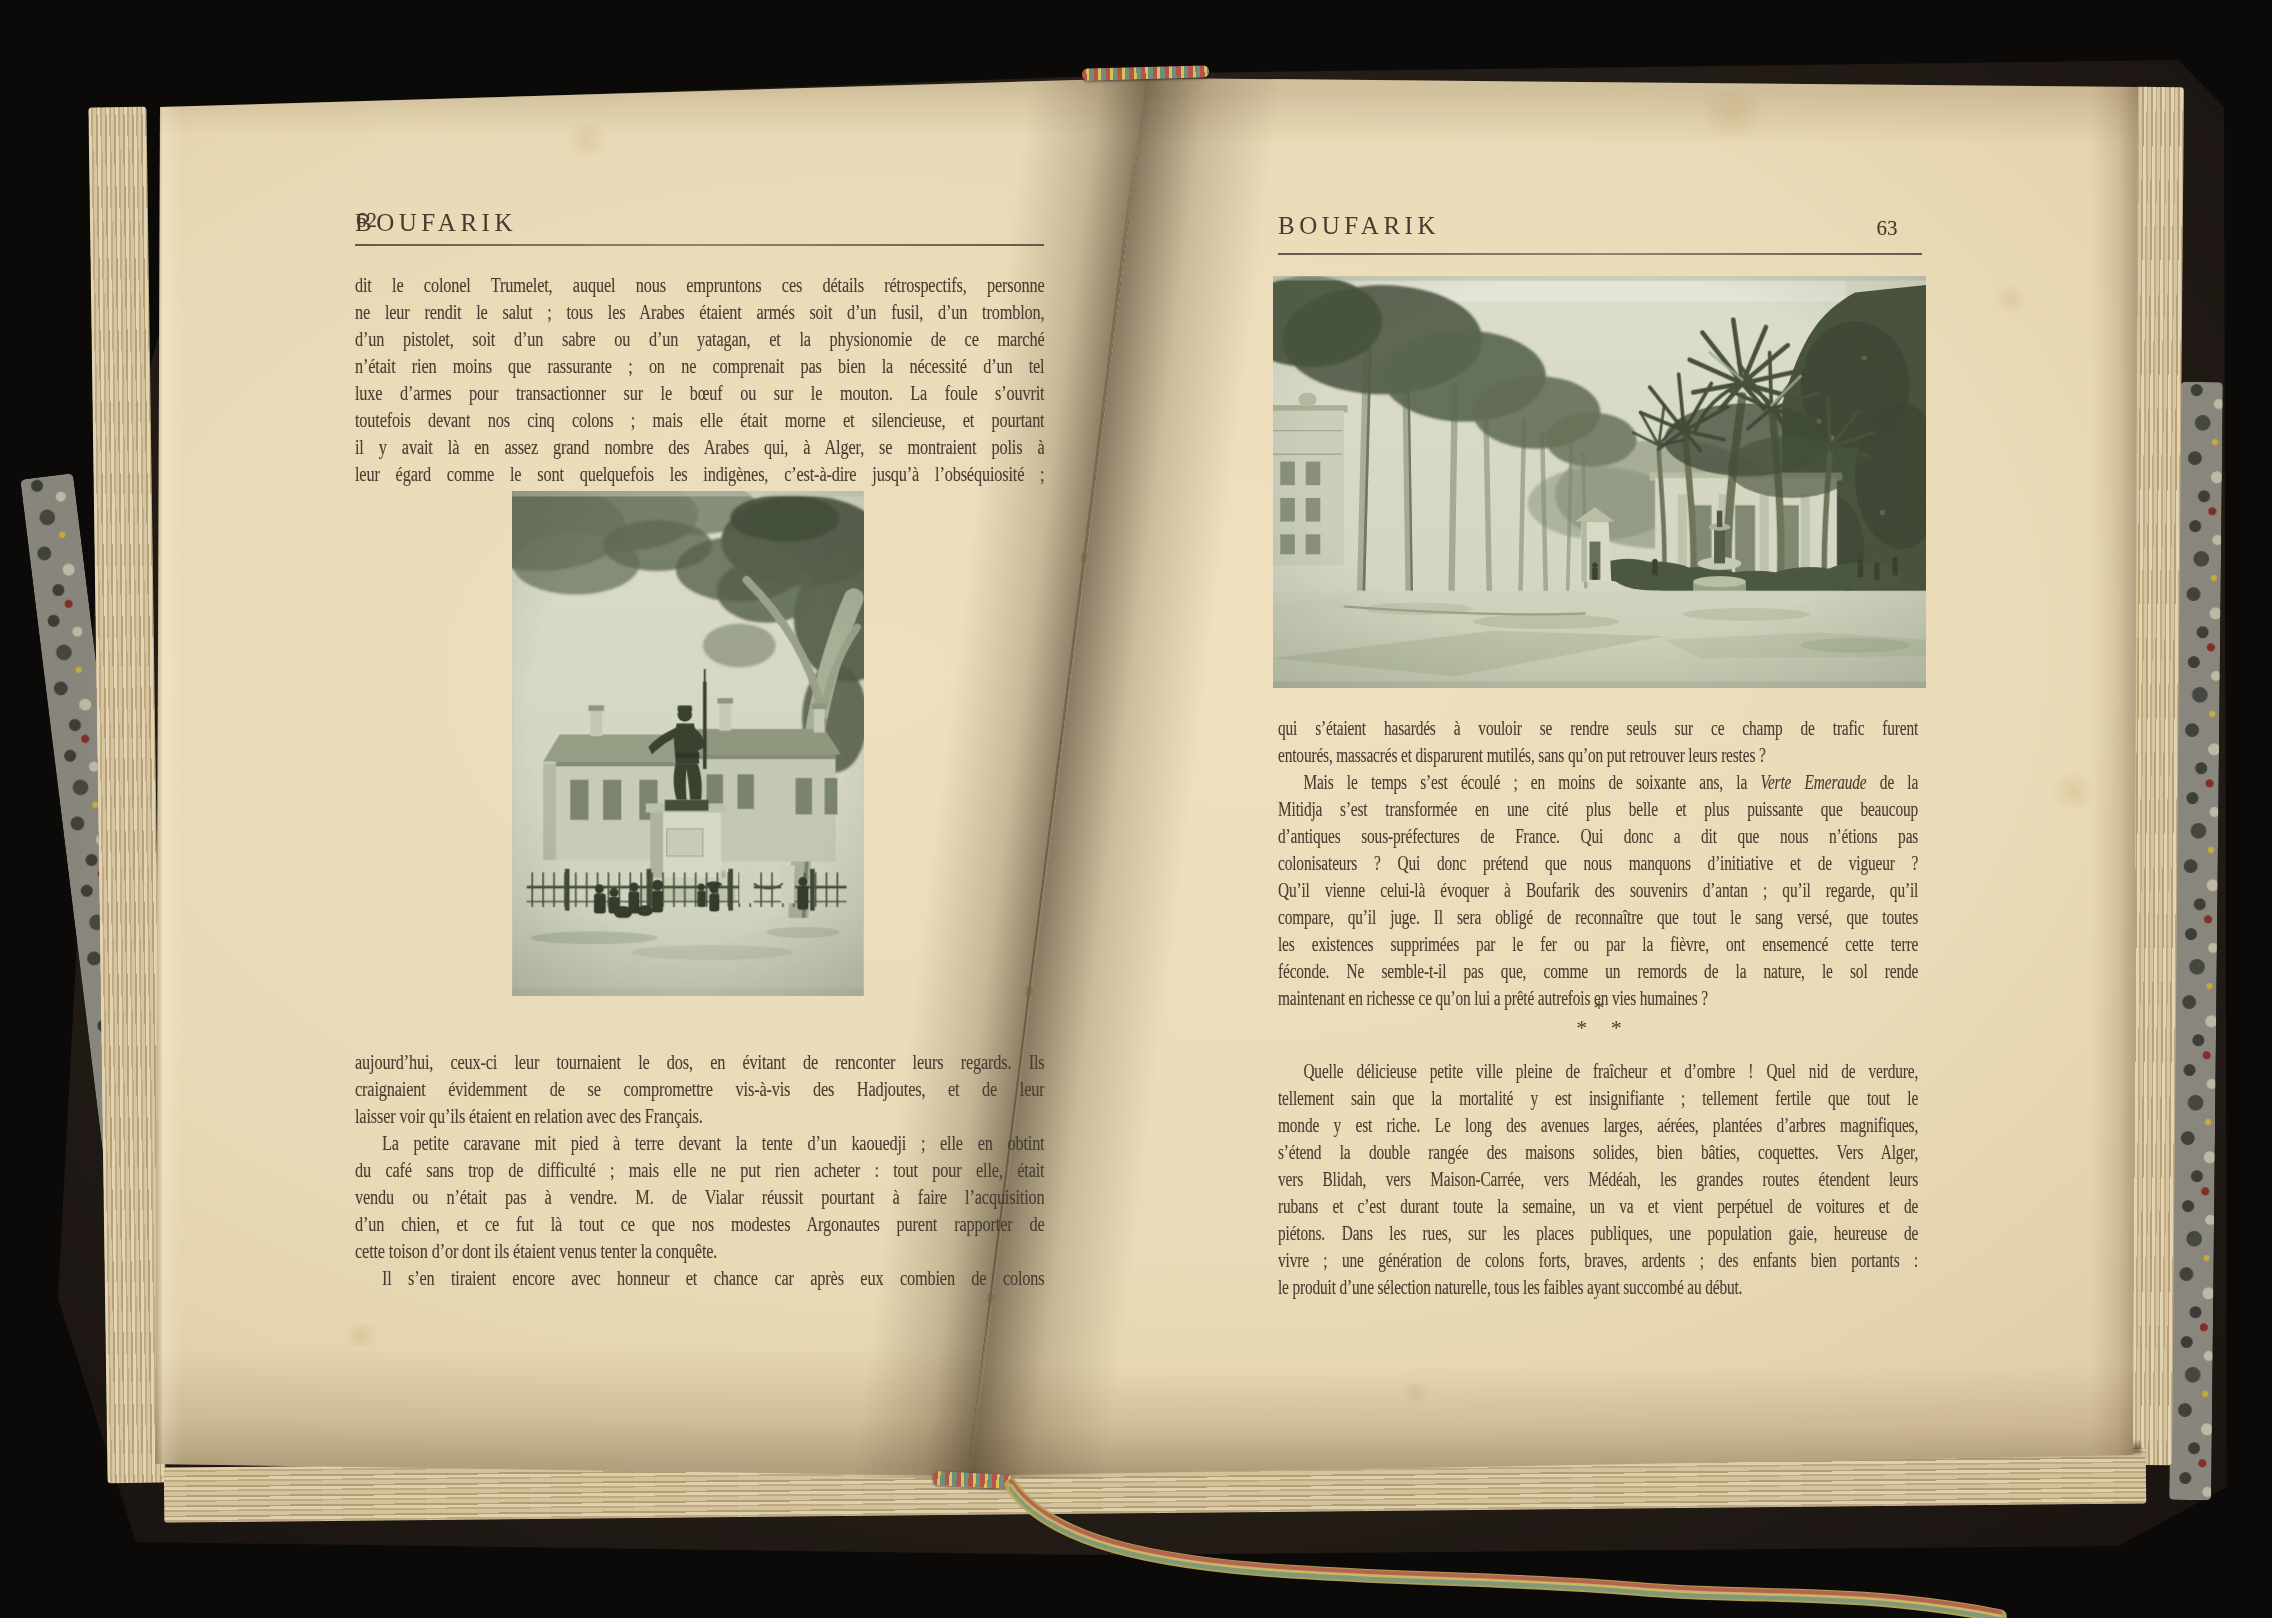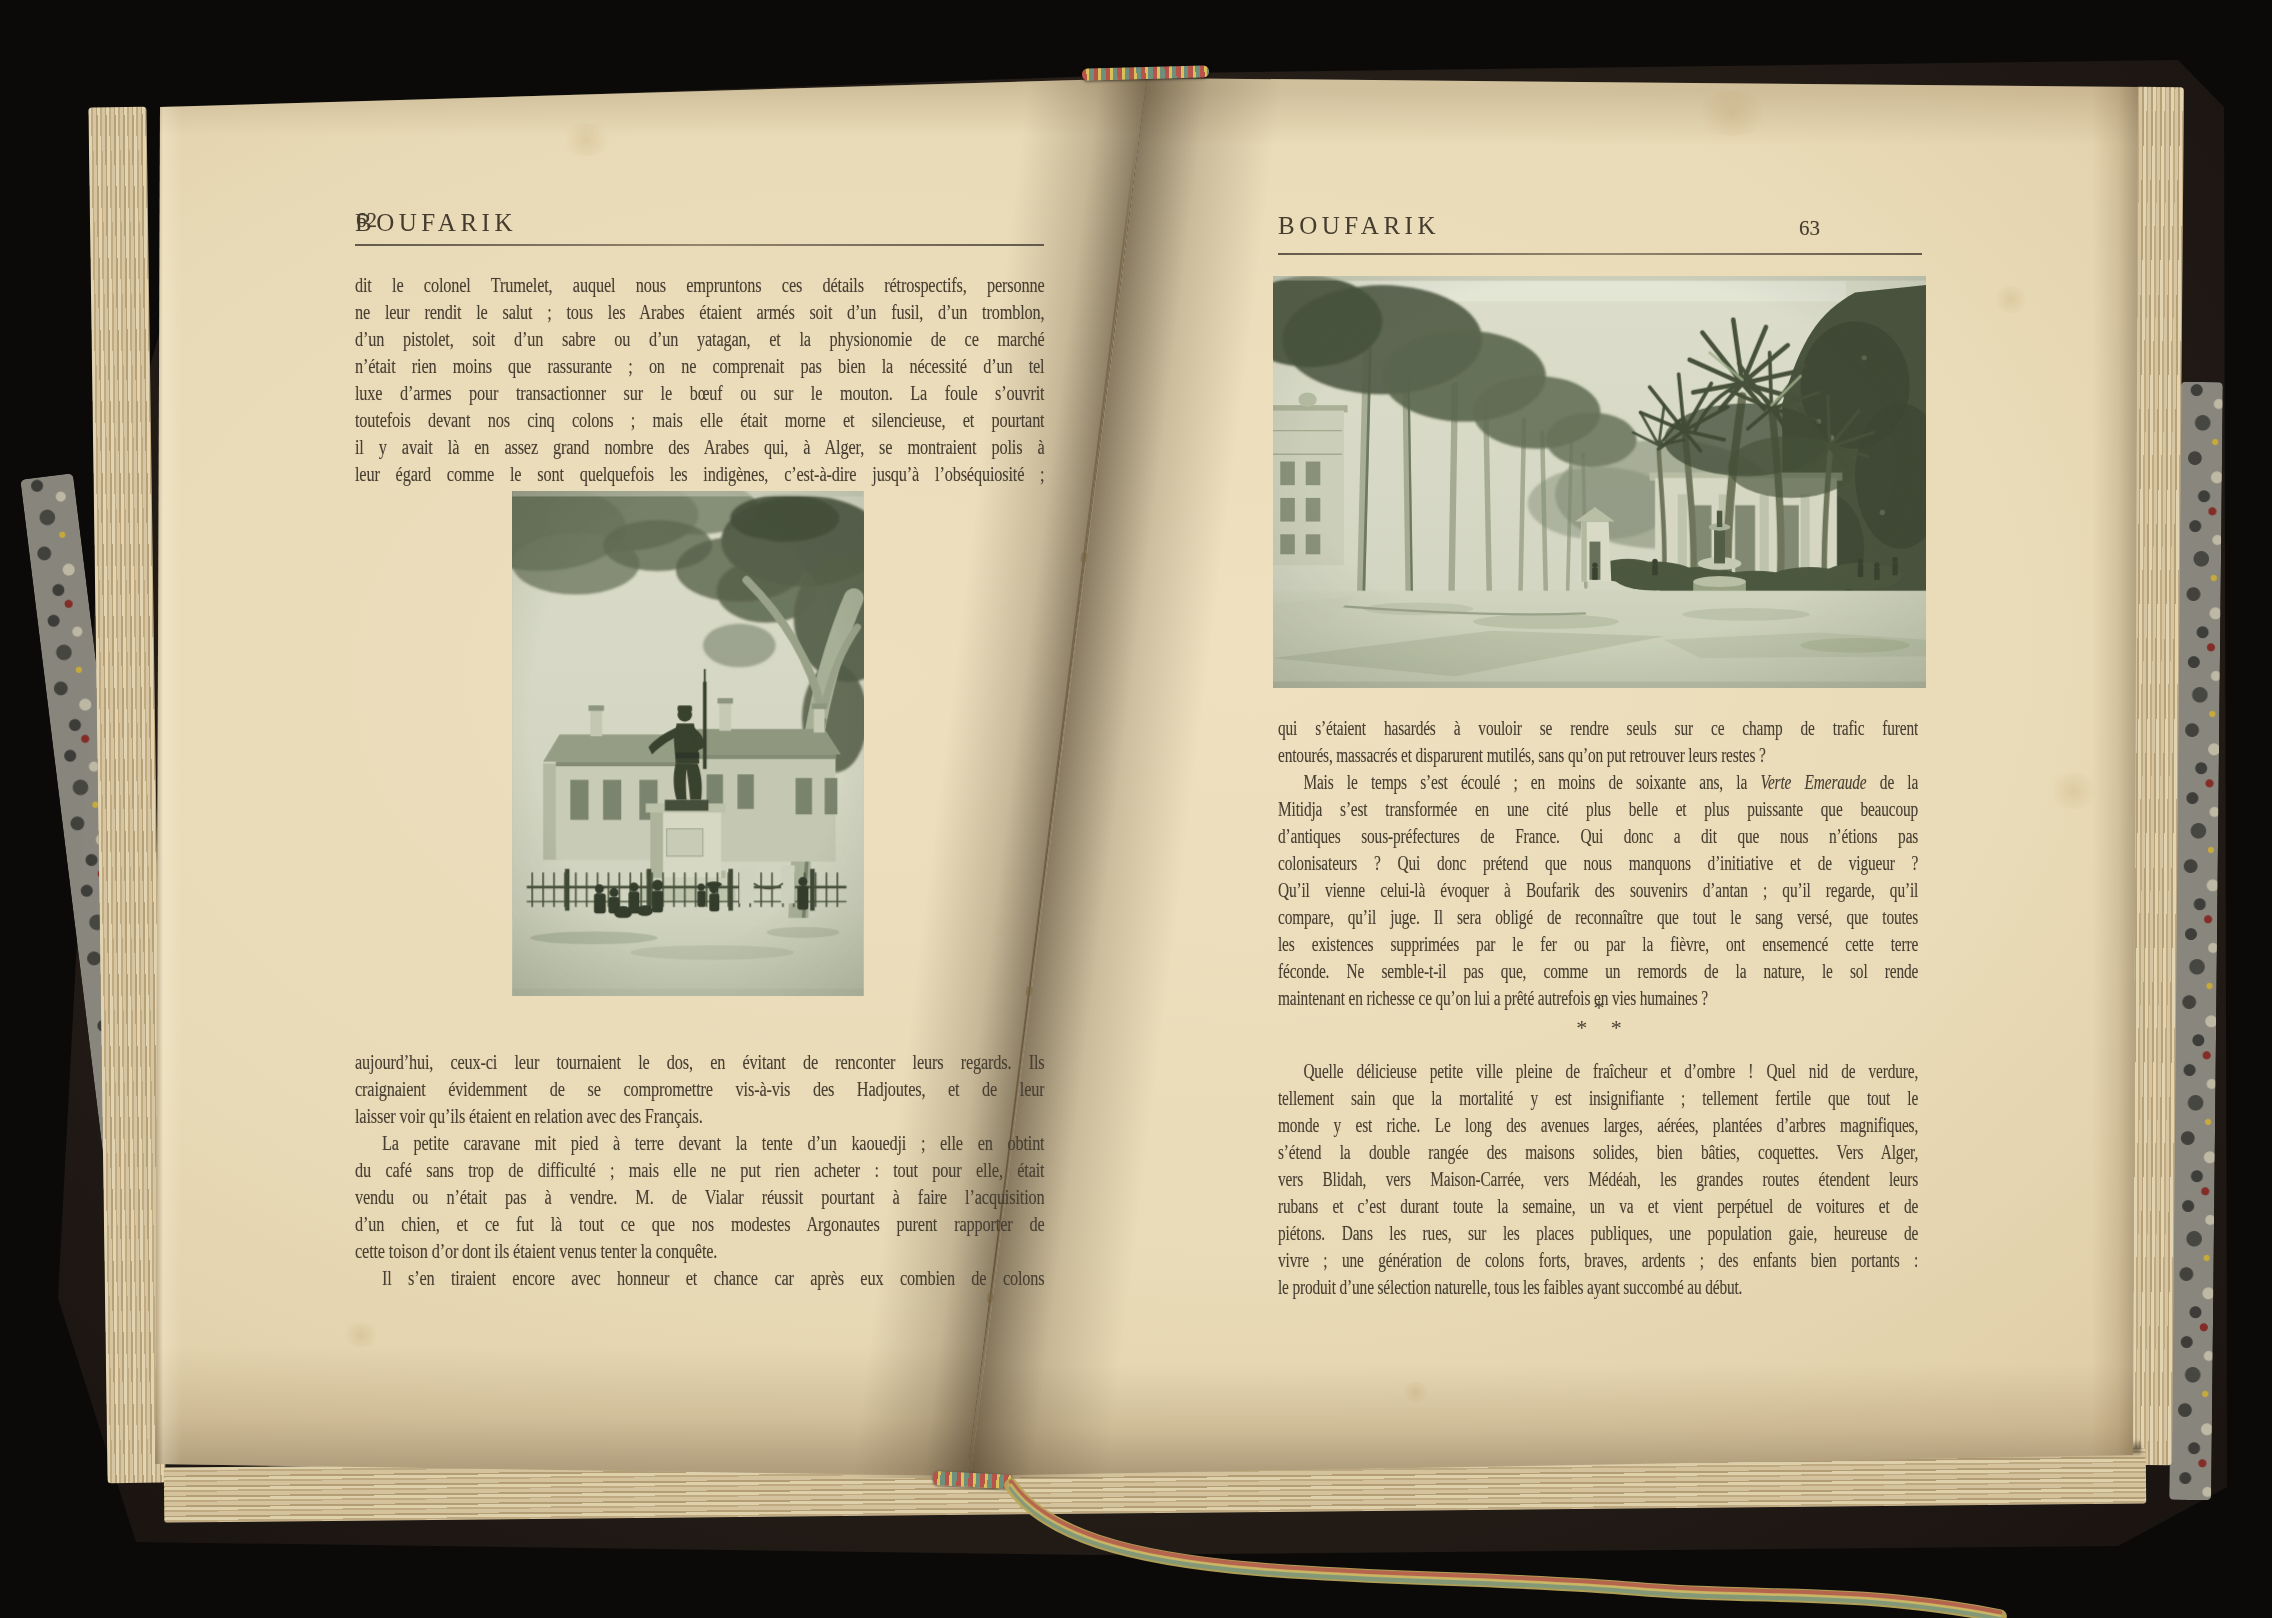--- a/index.html
+++ b/index.html
@@ -258,21 +258,21 @@
     <div class="tl last">laisser voir qu’ils étaient en relation avec des Français.</div>
     <div class="tl ind">La petite caravane mit pied à terre devant la tente d’un kaouedji ;  elle en obtint</div>
     <div class="tl">du café sans trop de difficulté ;  mais elle ne put rien acheter : tout pour elle, était</div>
     <div class="tl">vendu ou n’était pas à vendre. M. de Vialar réussit pourtant à faire l’acquisition</div>
     <div class="tl">d’un chien, et ce fut là tout ce que nos modestes Argonautes purent rapporter de</div>
     <div class="tl last">cette toison d’or dont ils étaient venus tenter la conquête.</div>
     <div class="tl ind">Il s’en tiraient encore avec honneur et chance car après eux combien de colons</div>
   </div>
 
   <div class="rt" style="left:1278px;width:642px;top:212px;">BOUFARIK</div>
-  <div class="pn ink" style="left:1799px;width:64px;top:216px;text-align:left;">63</div>
+  <div class="pn ink" style="left:1855px;width:64px;top:216px;text-align:center;">63</div>
   <div class="rule" style="left:1278px;top:253px;width:644px;"></div>
 
   <div class="photo" style="left:1273px;top:276px;width:653px;height:412px;">
     <svg width="653" height="412" viewBox="0 0 718 453" xmlns="http://www.w3.org/2000/svg">
       <defs>
         <linearGradient id="p2sky" x1="0" y1="0" x2="0" y2="1">
           <stop offset="0" stop-color="#dcdecb"></stop>
             <stop offset="1" stop-color="#d0d3bf"></stop>
         </linearGradient>
         <linearGradient id="p2g" x1="0" y1="0" x2="0" y2="1">

